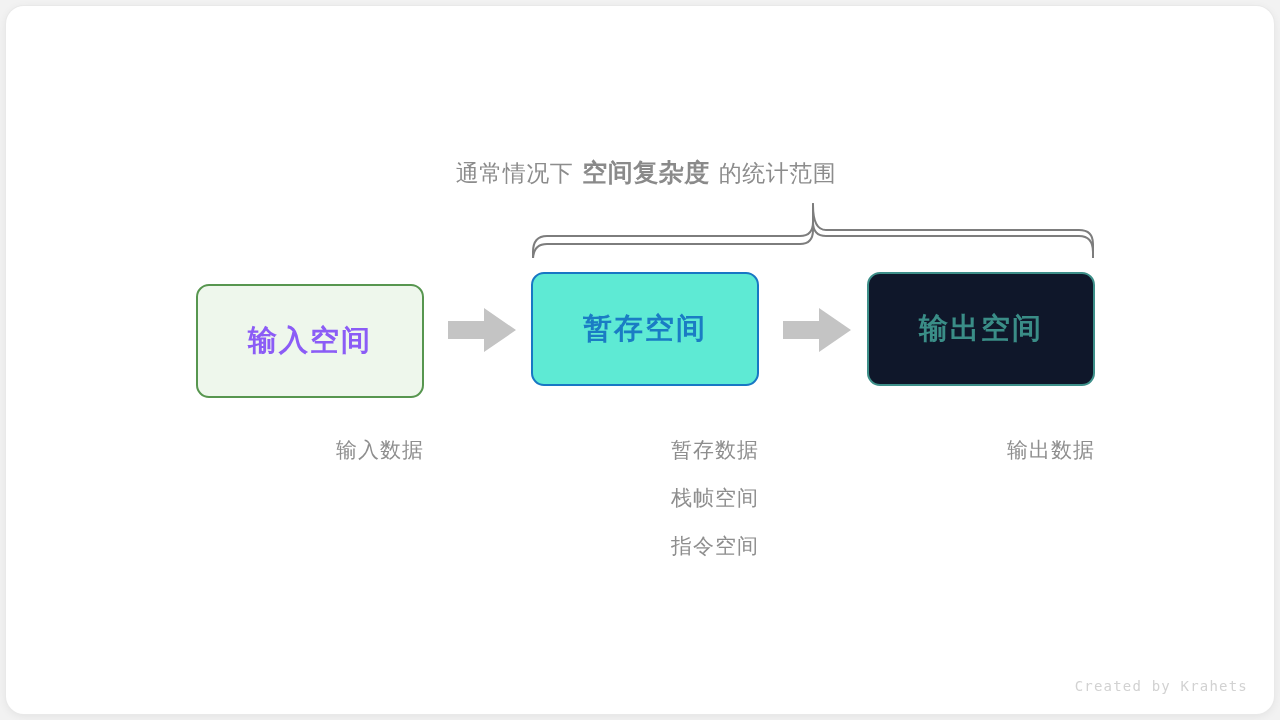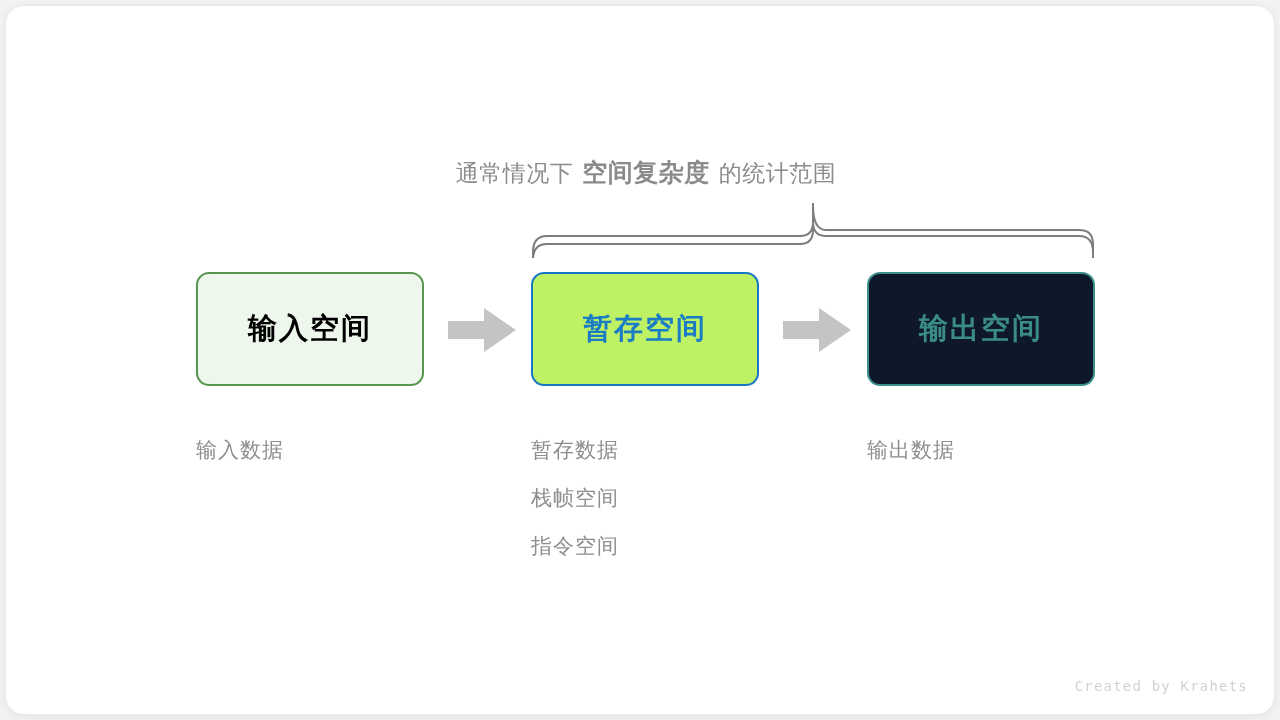--- a/index.html
+++ b/index.html
@@ -79,22 +79,22 @@
     border-width: 2px;
     border-style: solid;
     box-sizing: border-box;
     display: flex;
     align-items: center;
     justify-content: center;
     font-size: 29px;
     font-weight: 700;
     letter-spacing: 2px;
   }
-  .box-input  { left: 190px; background: #eef7ec; border-color: #57964f; color: #000000; }
-  .box-temp   { left: 525px; background: #bef264; border-color: #1877c4; color: #1a7cc4; }
+  .box-input  { left: 190px; background: #eef7ec; border-color: #57964f; color: #8b5cf6; margin-top: 12px; }
+  .box-temp   { left: 525px; background: #5eead4; border-color: #1877c4; color: #1a7cc4; }
   .box-output { left: 861px; background: #0f172a; border-color: #3d8f89; color: #3a8d87; }
 
   
   .arrow {
     position: absolute;
     top: 302px;
     width: 68px;
     height: 44px;
   }
   .arrow-1 { left: 442px; }
@@ -106,21 +106,21 @@
     position: absolute;
     left: 0;
     top: 420px;
     width: 1280px;
     height: 150px;
   }
   .caption-col {
     position: absolute;
     top: 0;
     width: 228px;
-    text-align: left;
+    text-align: right;
   }
   .col-input  { left: 190px; }
   .col-temp   { left: 525px; }
   .col-output { left: 861px; }
   .caption-line {
     font-size: 21px;
     color: #8e8e8e;
     line-height: 48px;
     letter-spacing: 1px;
     white-space: nowrap;

